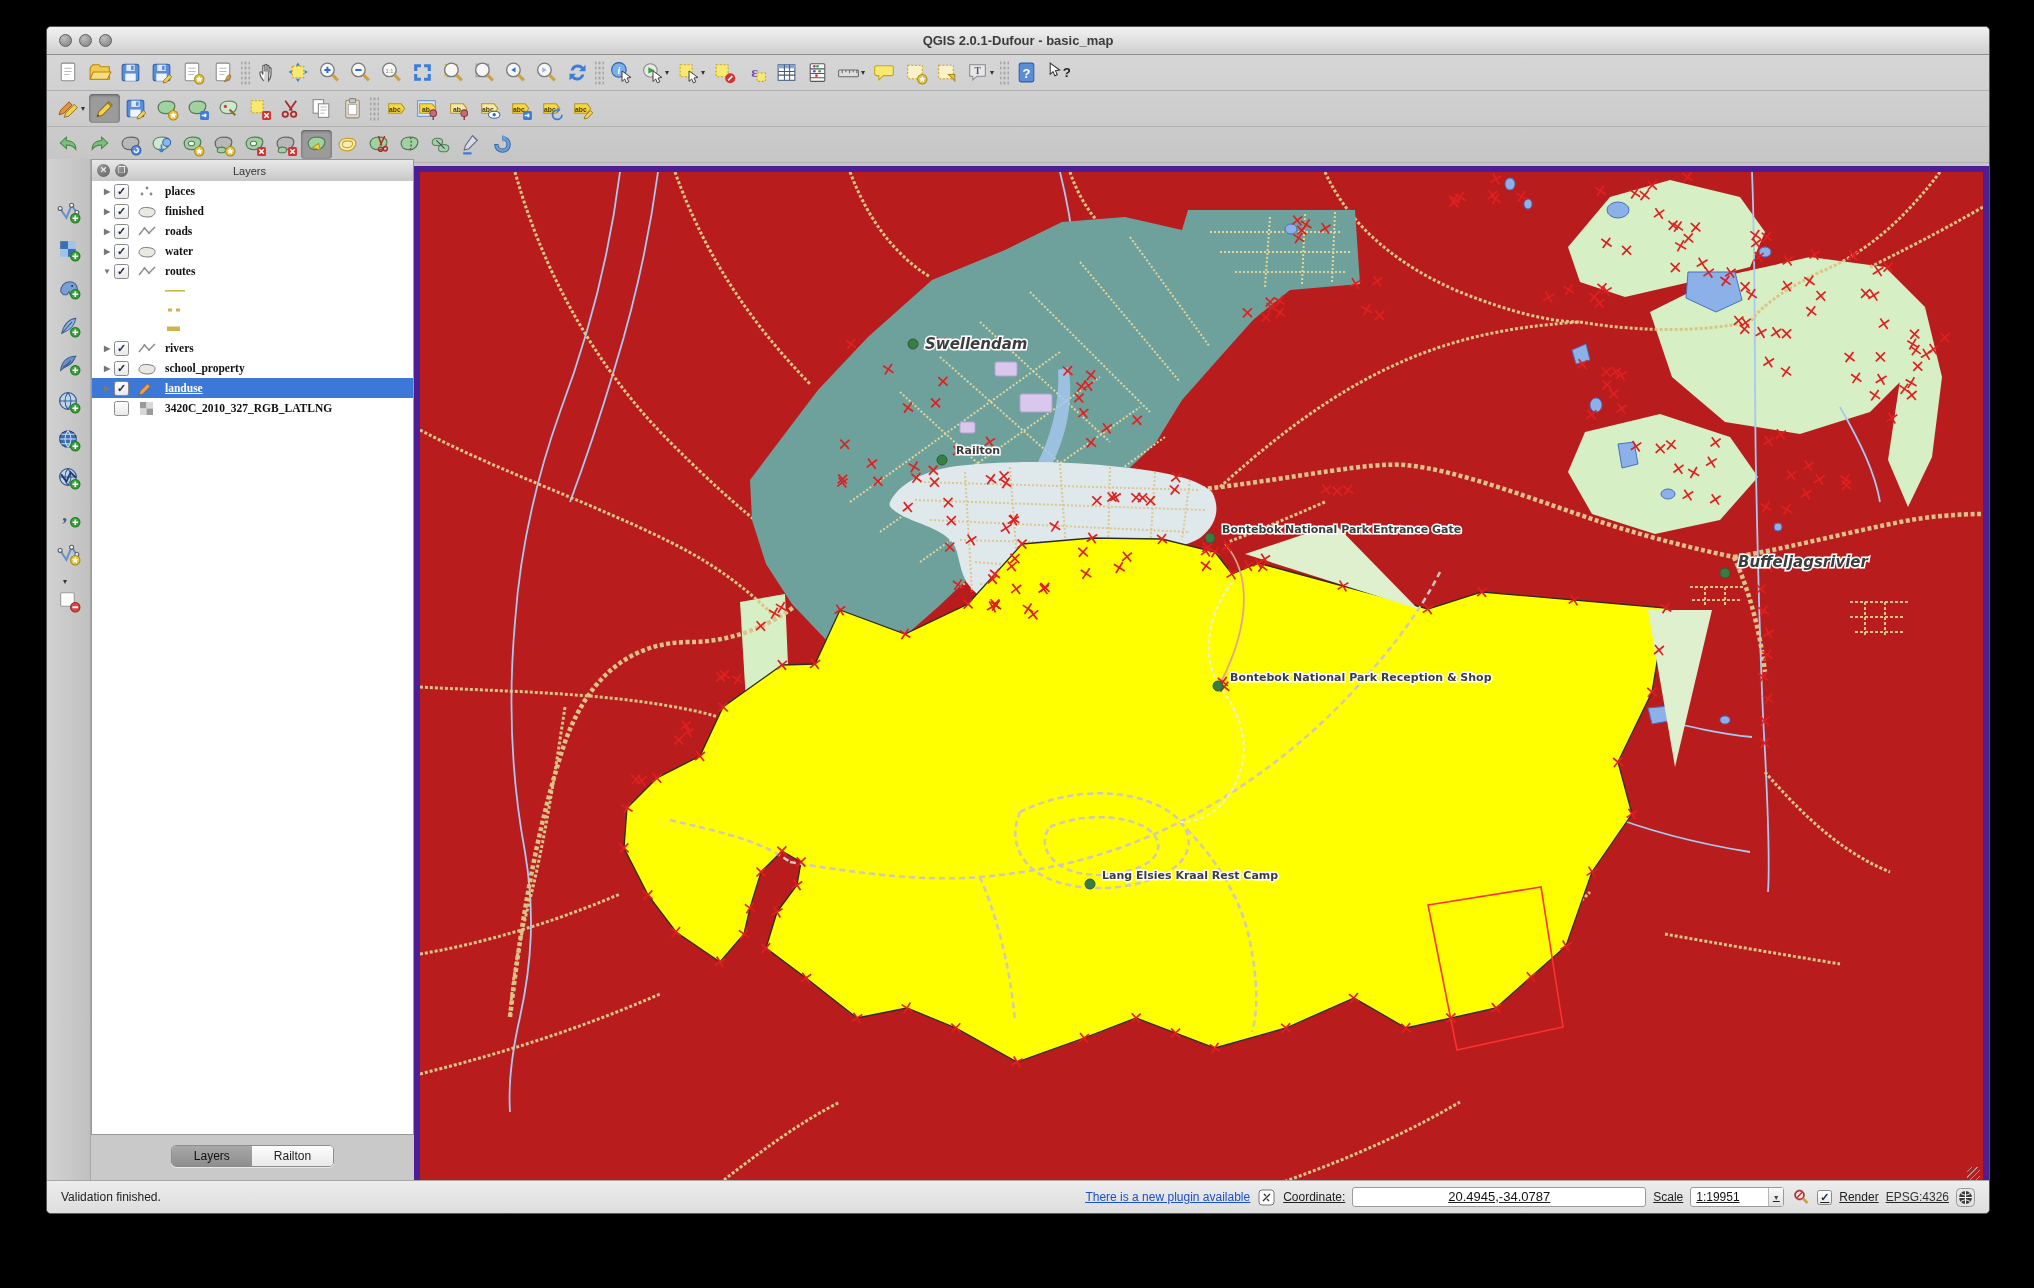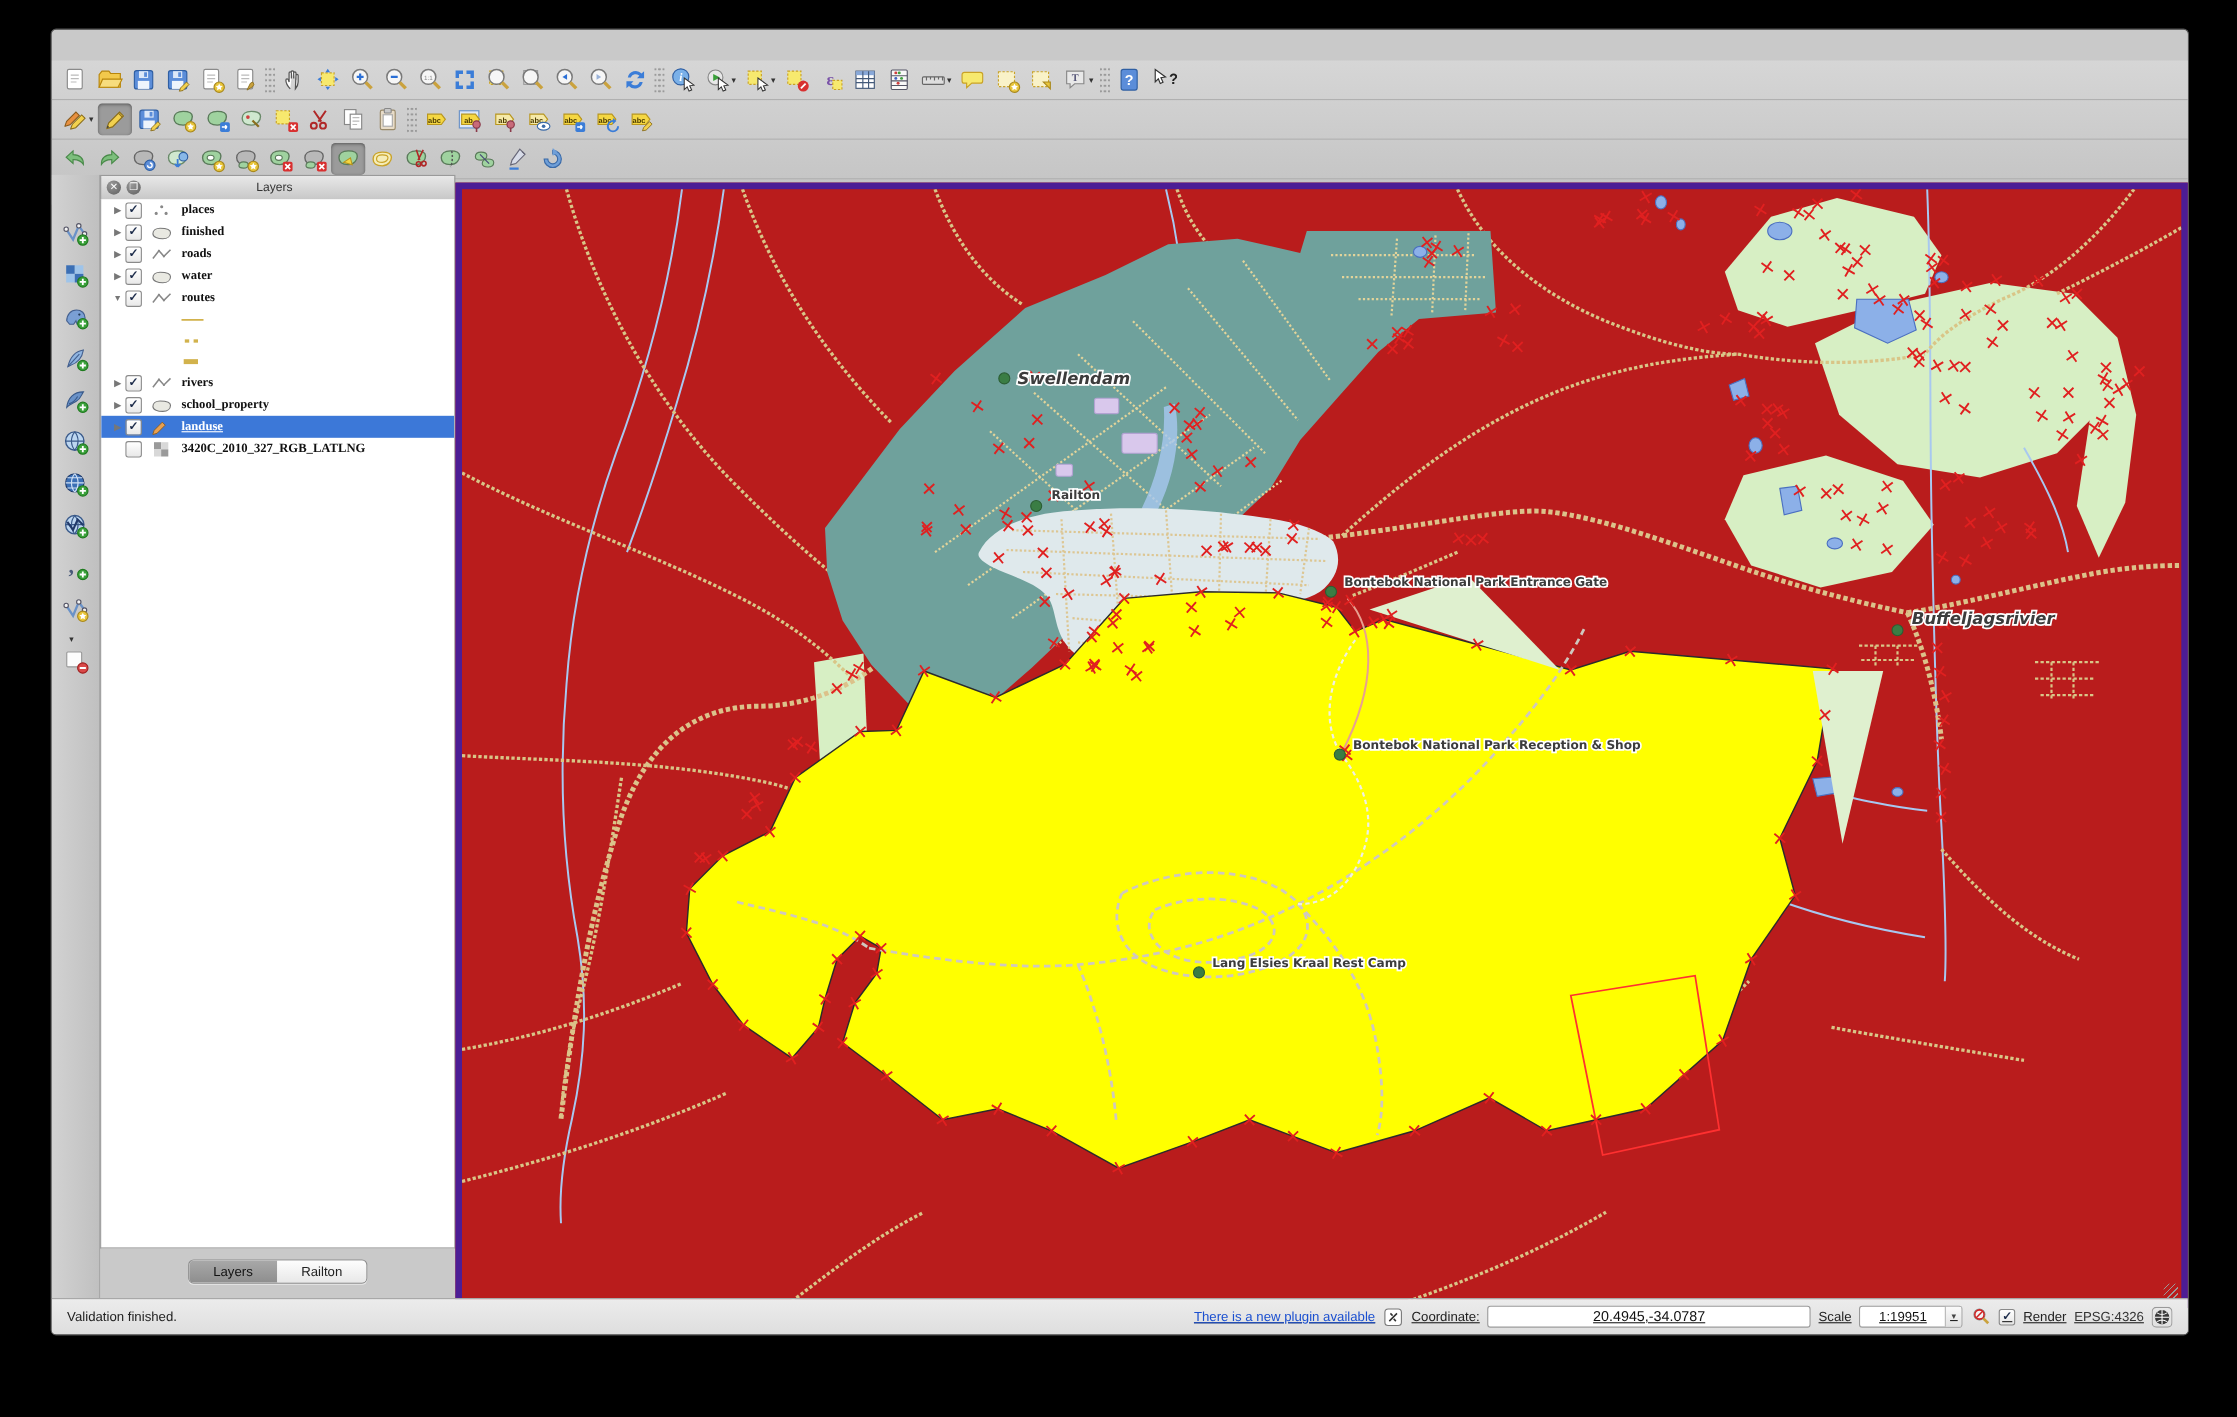--- a/index.html
+++ b/index.html
@@ -62,36 +62,44 @@
   
   .statusbar{position:absolute;left:0;bottom:0;width:100%;height:32px;background:linear-gradient(#ececec,#dedede);
              border-top:1px solid #a8a8a8;display:flex;align-items:center;font-size:12px;color:#222;justify-content:flex-end;}
   .sb-msg{margin-left:14px;flex:none;}
   .sb-right{margin-left:auto;display:flex;align-items:center;margin-right:14px;gap:7px;text-decoration:underline;}
   .sb-link{color:#1a4fd0;text-decoration:underline;}
   .sb-input{width:292px;height:18px;border:1px solid #9a9a9a;border-radius:3px;background:#fff;
             text-align:center;font-size:13px;color:#111;line-height:18px;}
   .sb-combo{width:92px;height:18px;border:1px solid #9a9a9a;border-radius:3px;background:#fff;
             display:flex;align-items:center;font-size:12px;color:#111;}
-  .sb-combo span{flex:1;padding-left:17px;}
+  .sb-combo span{flex:1;padding-left:5px;}
   .sb-combo .arr{flex:none;width:14px;height:100%;border-left:1px solid #b5b5b5;font-size:7px;
                  display:flex;align-items:center;justify-content:center;color:#444;background:linear-gradient(#fafafa,#e2e2e2);}
   .sb-icon{width:19px;height:19px;flex:none;display:flex;align-items:center;justify-content:center;}
   .cbx{width:13px;height:13px;border:1px solid #8a8a8a;border-radius:2.5px;background:linear-gradient(#fff,#e6e6e6);
        font-size:11px;line-height:12px;text-align:center;color:#1c2b4a;font-weight:bold;flex:none;}
   .grip{position:absolute;right:3px;bottom:3px;width:13px;height:13px;
         background:repeating-linear-gradient(135deg,transparent 0 3px,#9a9a9a 3px 4px);}
   .epsg{color:#333;}
 </style>
 </head>
 <body>
 
 <div class="screen">
 <div class="window">
 
+  <div class="titlebar">
+    <div class="traffic">
+      <div class="tl"></div>
+      <div class="tl"></div>
+      <div class="tl"></div>
+    </div>
+    <div class="title-text">QGIS 2.0.1-Dufour - basic_map</div>
+  </div>
 
   <div class="toolbars">
     <div class="tb-row">
           <div class="tb-btn">
             <svg viewBox="0 0 24 24" width="25" height="25">
               <rect x="5" y="3" width="13" height="17" rx="1.5" fill="#fff" stroke="#8a8a8a"></rect>
               <path d="M8 8h7M8 11h7M8 14h5" stroke="#bbb" fill="none"></path>
             </svg>
           </div>
           <div class="tb-btn">

